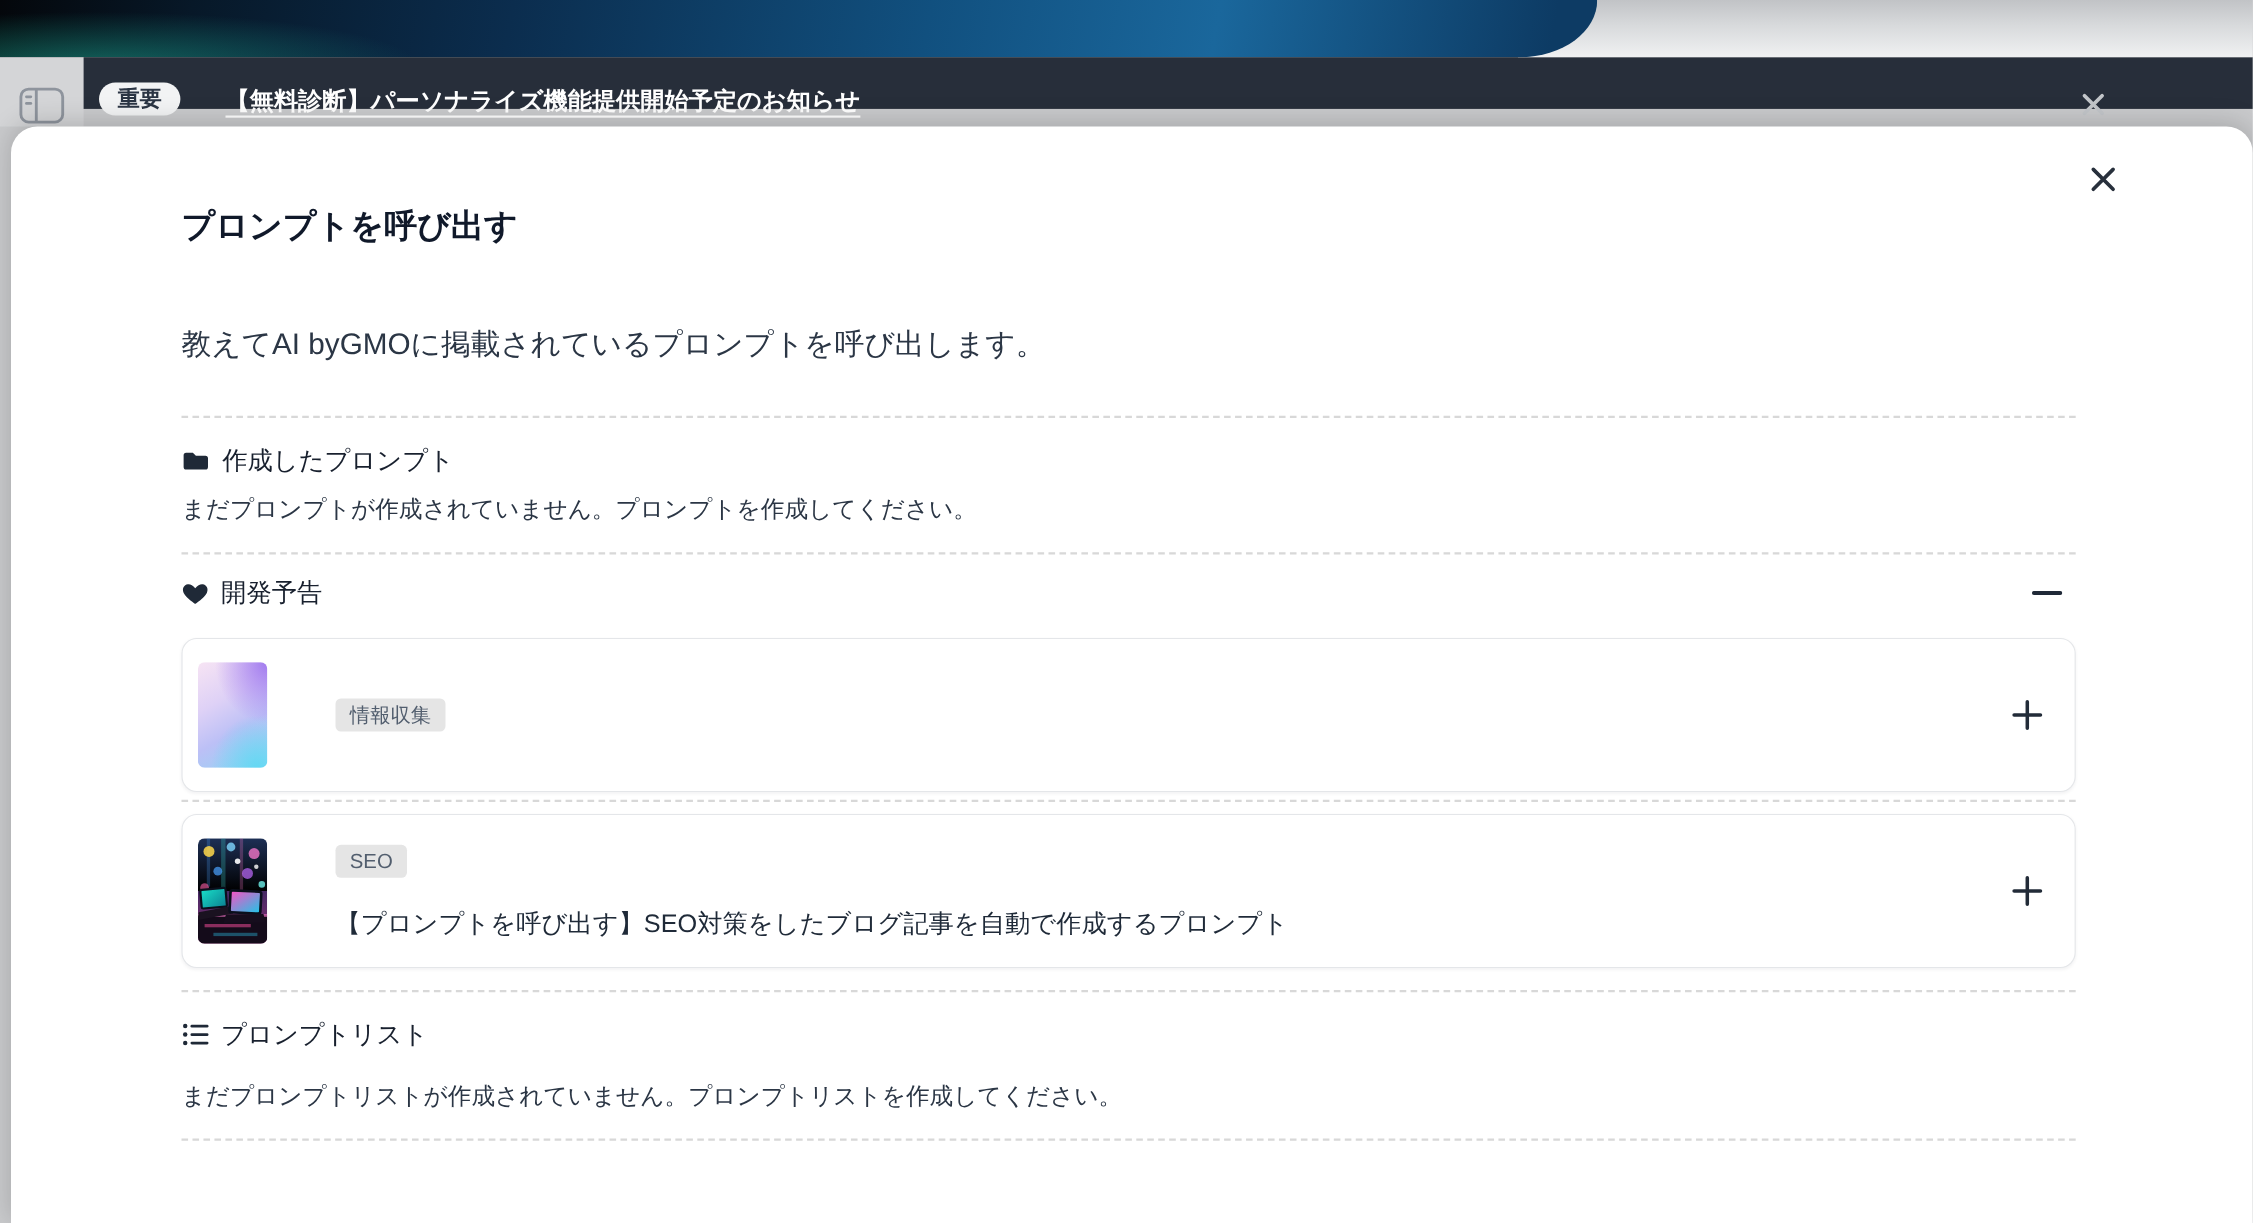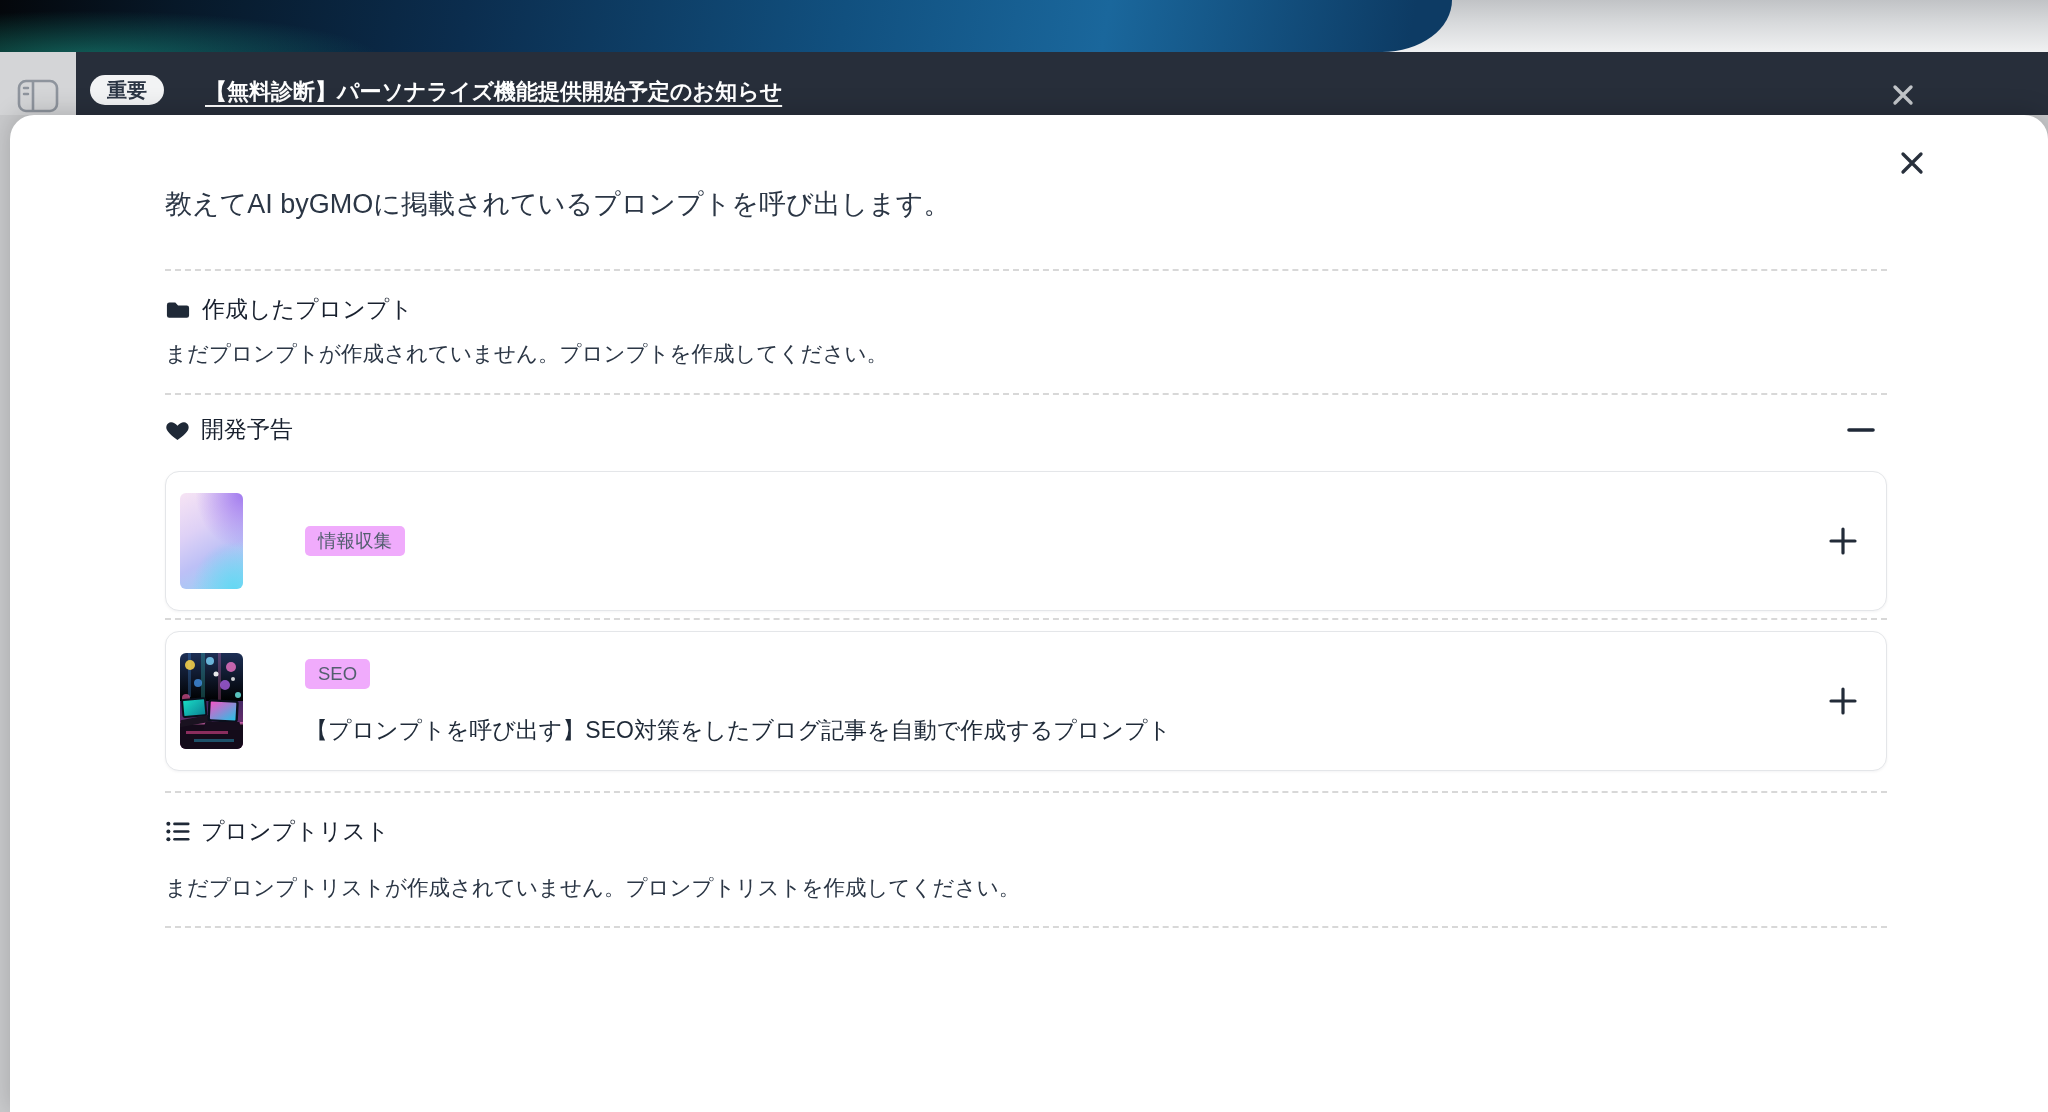--- a/index.html
+++ b/index.html
@@ -38,21 +38,21 @@
     left:1047px; color:#eef1f4; font-size:24px; font-weight:700;
     display:flex; align-items:center; gap:12px; cursor:pointer;
   }
   .dots-icon { left:1501px; width:30px; height:30px; cursor:pointer; }
   .anniv { left:1560px; font-family:"DejaVu Serif","Liberation Serif",serif; font-style:italic; font-weight:bold; font-size:31px; color:#9c8127; }
   .anniv .suffix { font-size:15px; }
   .win { left:1603px; font-size:27px; font-weight:900; color:#17191c; letter-spacing:1px; }
   .campaign { left:1699px; font-size:25px; font-weight:900; color:#a2862a; letter-spacing:.5px; }
   .gmo-blue { left:1886px; font-size:37px; font-weight:800; color:#1560ad; letter-spacing:-1px; }
   
-  .notif-bar { position:absolute; left:0; top:52px; width:2048px; height:63px; background:#272e3a; }
+  .notif-bar { position:absolute; left:0; top:52px; width:2048px; height:47px; background:#272e3a; }
   .sidebar-strip { position:absolute; left:0; top:52px; width:76px; height:63px; background:#d4d5d7; z-index:4; }
   .panel-toggle { position:absolute; left:17px; top:27px; width:42px; height:34px; background:none; border:none; cursor:pointer; padding:0; }
   .notif-badge {
     position:absolute; left:90px; top:23px; height:30px; line-height:30px;
     padding:0 17px; border-radius:15px; background:#f2f3f4; color:#2b3544;
     font-size:20px; font-weight:700;
   }
   .notif-link {
     position:absolute; left:205px; top:25px; color:#ffffff; font-size:22px; font-weight:700;
     text-decoration:underline; text-underline-offset:6px; text-decoration-thickness:2px;
@@ -92,21 +92,21 @@
   .p-card.second { margin-top:11px; }
   .p-thumb { width:63px; height:96px; border-radius:6px; flex:none; overflow:hidden; }
   .thumb-grad {
     background:
       radial-gradient(120% 90% at 85% 100%, rgba(98,216,243,.95) 0%, rgba(122,201,247,0) 55%),
       radial-gradient(130% 100% at 100% 0%, rgba(154,112,238,.9) 0%, rgba(154,112,238,0) 58%),
       linear-gradient(150deg,#f7e4f4 0%,#ded1f6 35%,#bcc0f6 62%,#8fd6f3 100%);
   }
   .p-col { margin-left:62px; display:flex; flex-direction:column; gap:27px; padding-right:130px; }
   .p-badge {
-    align-self:flex-start; background:#f0abfc; color:#525e6e;
+    align-self:flex-start; background:#e5e5e5; color:#525e6e;
     font-size:18.5px; line-height:22px; padding:4px 13px; border-radius:5px;
   }
   .p-title { font-size:23px; line-height:28px; color:#1f2a38; white-space:nowrap; }
   .add-btn {
     position:absolute; right:26px; top:50%; transform:translateY(-50%);
     width:34px; height:34px; display:flex; align-items:center; justify-content:center;
     background:none; border:none; cursor:pointer; padding:0;
   }
 </style>
 </head>
@@ -173,20 +173,21 @@
 </div>
 
 <div class="modal">
   <button class="m-close">
     <svg width="32" height="32" viewBox="0 0 32 32">
       <path d="M7 7 L25 25 M25 7 L7 25" stroke="#28303c" stroke-width="3.3" stroke-linecap="round" fill="none"></path>
     </svg>
   </button>
 
   <div class="m-content">
+    <h1 class="m-title">プロンプトを呼び出す</h1>
     <p class="m-desc">教えてAI byGMOに掲載されているプロンプトを呼び出します。</p>
 
     <hr class="dashed hr1">
 
     <div class="sec-head sh1">
       <svg width="26" height="24" viewBox="0 0 28 26">
         <path fill="#1f2937" d="M2 7.5A2.5 2.5 0 0 1 4.5 5h6.6l3 3h9.4A2.5 2.5 0 0 1 26 10.5V19a2.5 2.5 0 0 1-2.5 2.5h-19A2.5 2.5 0 0 1 2 19z"></path>
       </svg>
       <span>作成したプロンプト</span>
     </div>

